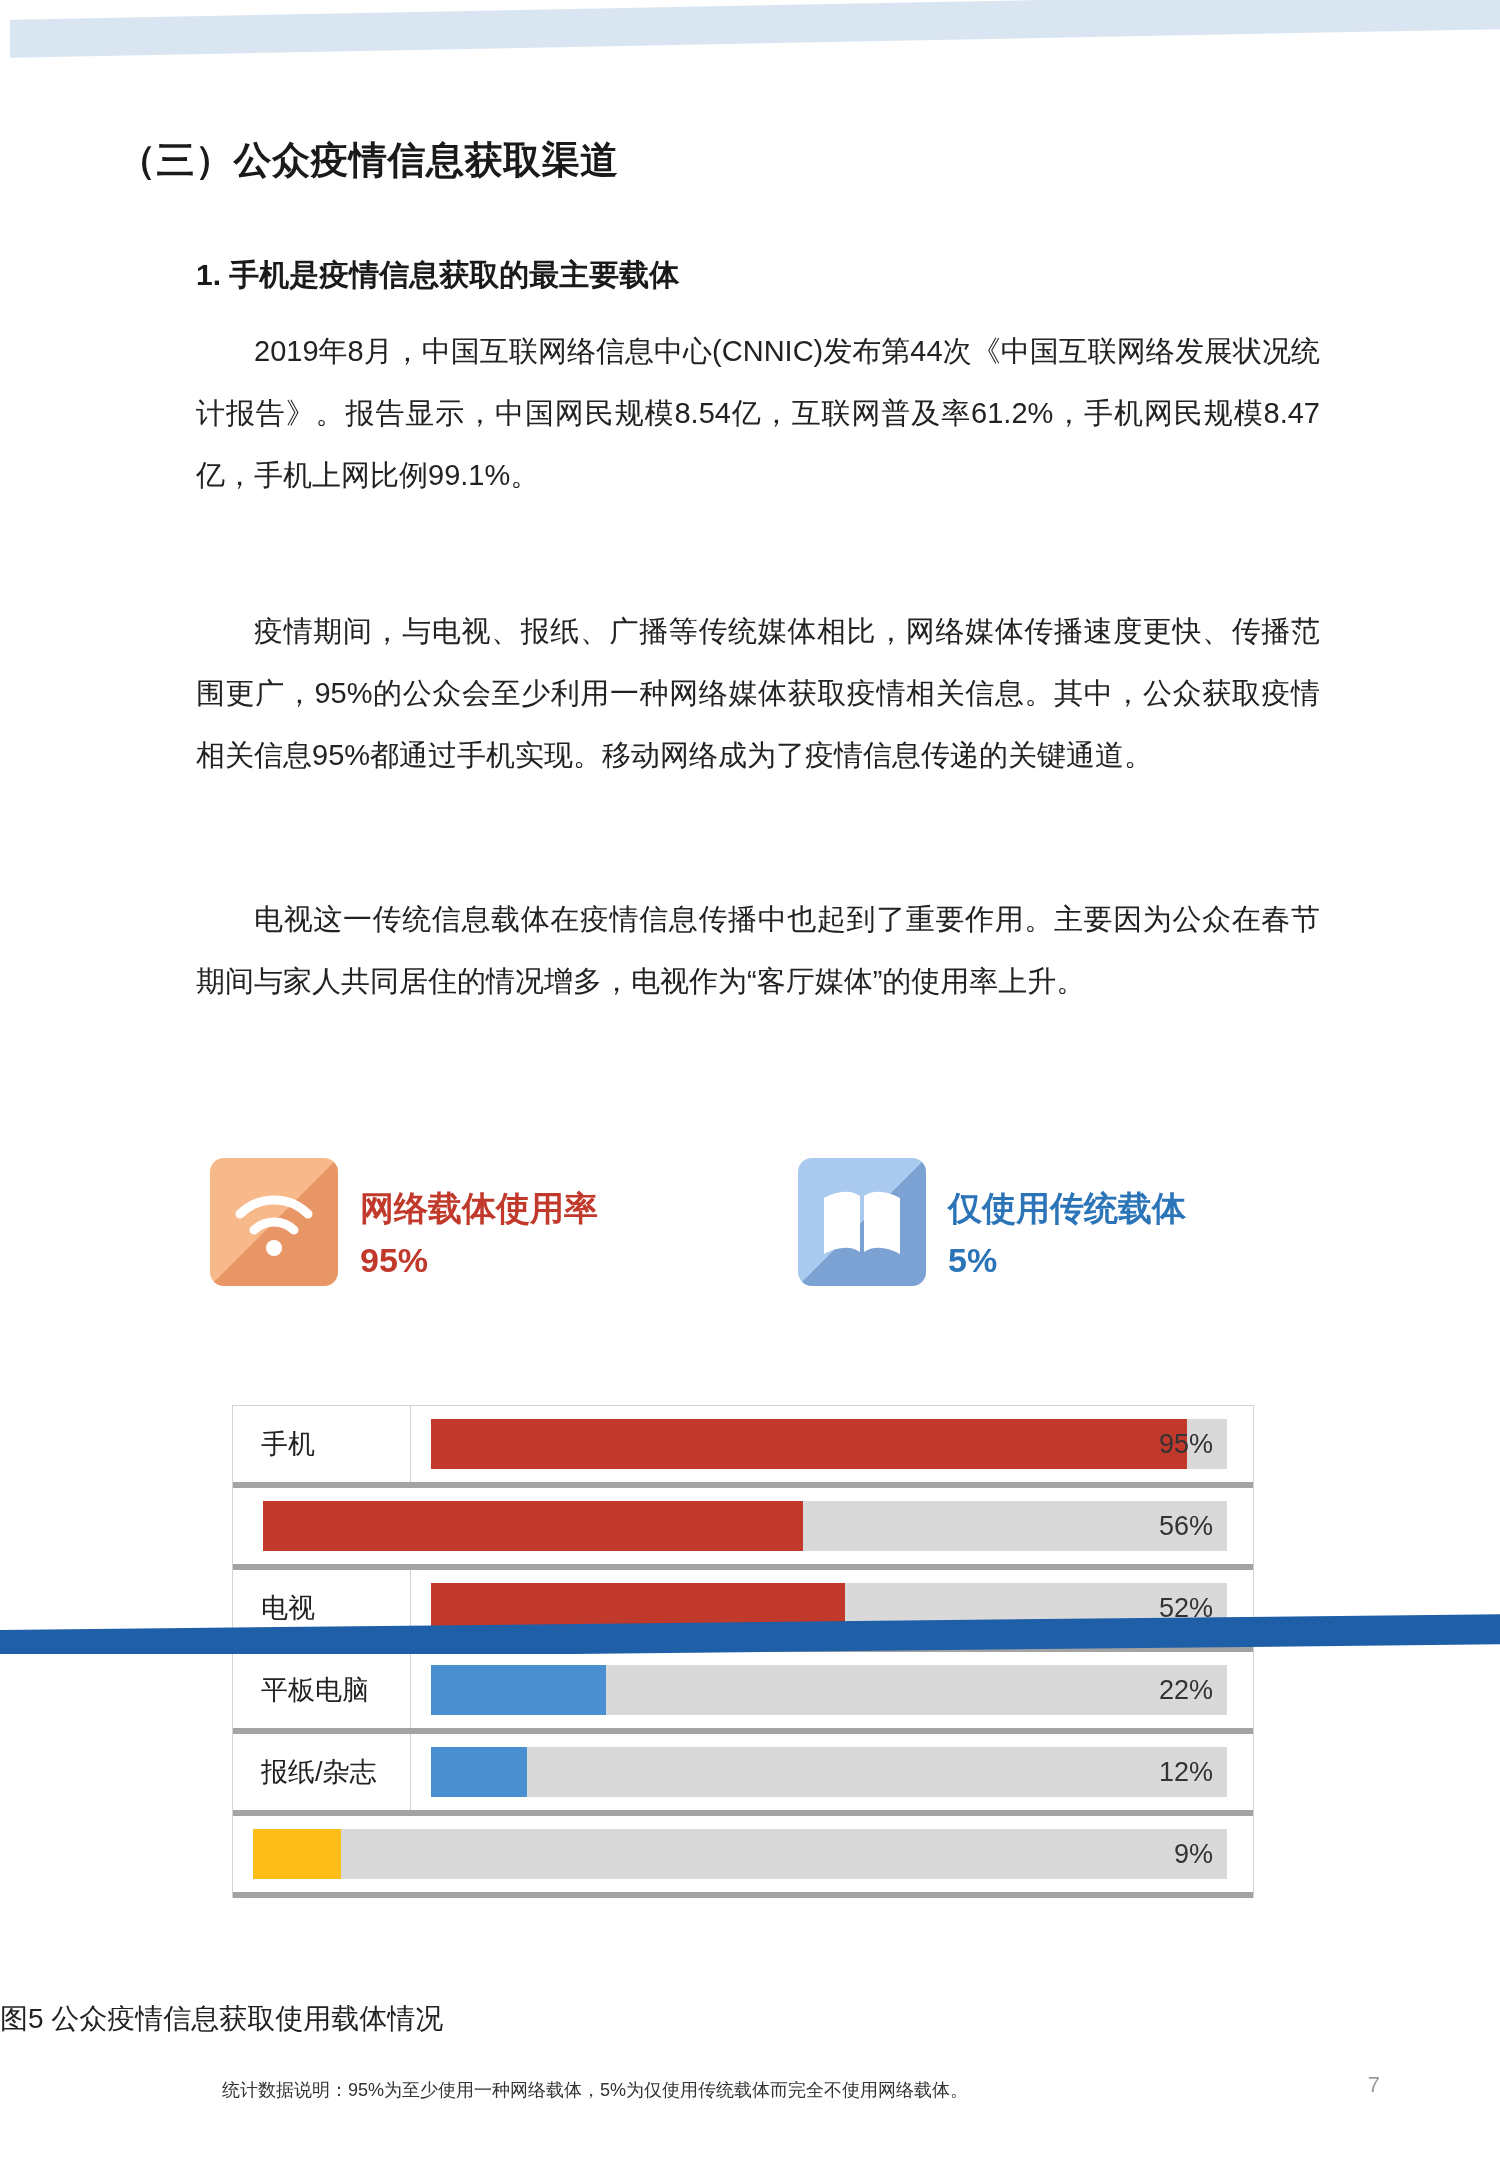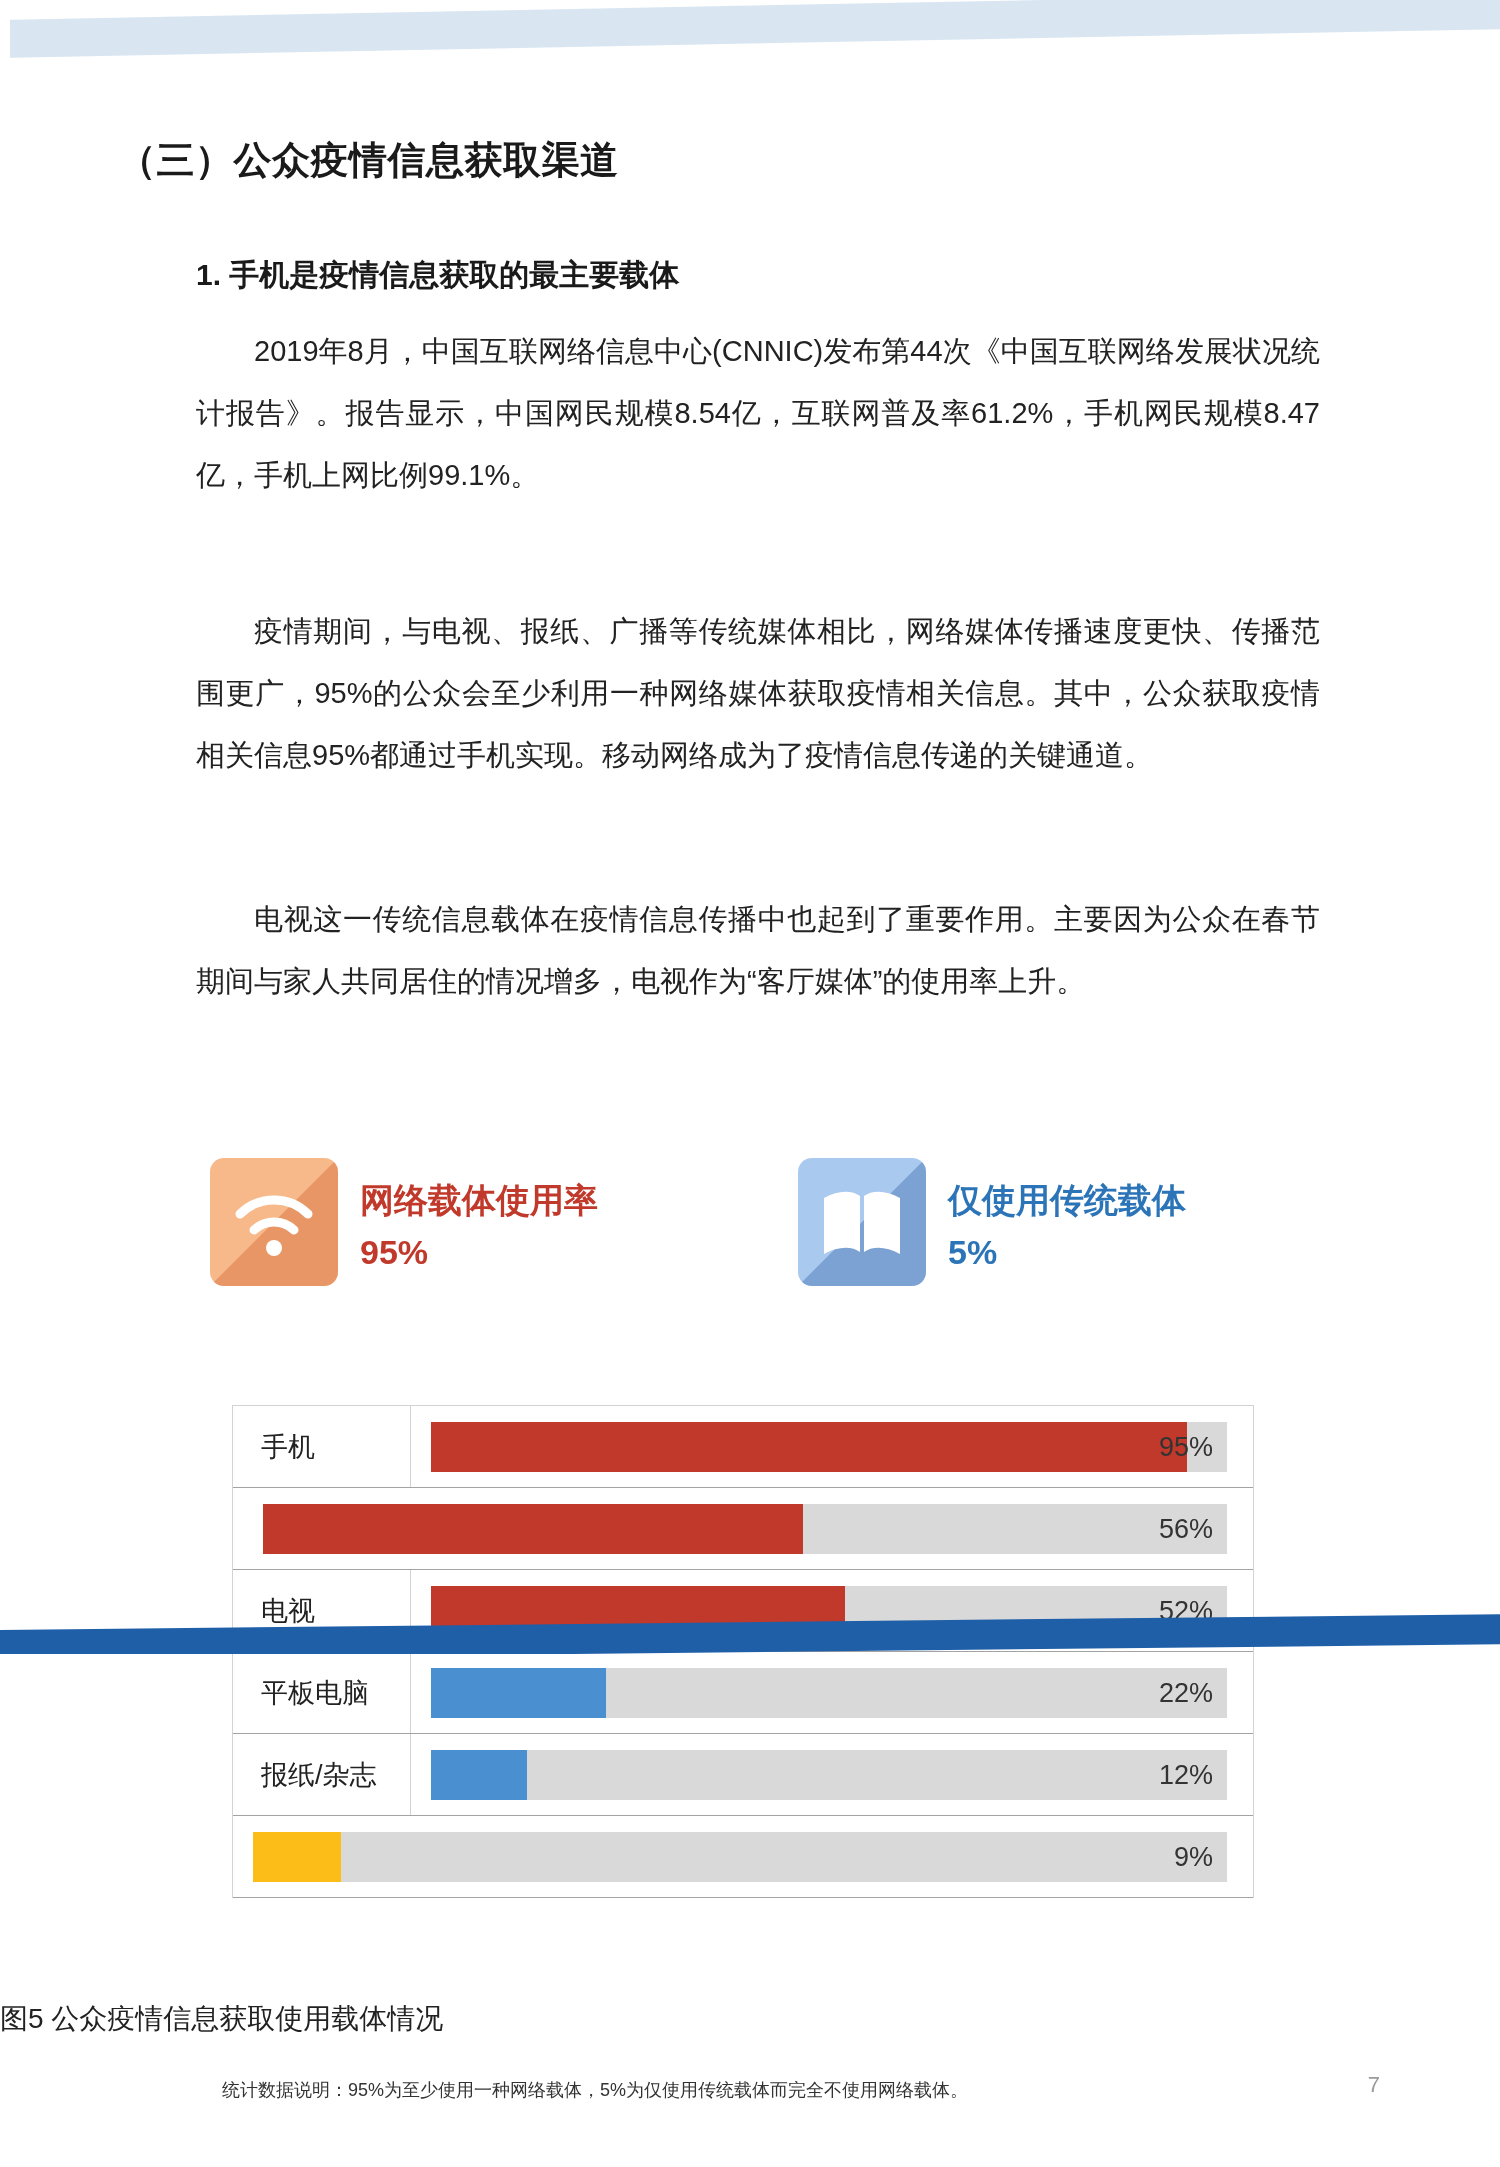--- a/index.html
+++ b/index.html
@@ -114,21 +114,21 @@
     position: absolute;
     left: 210px;
     top: 1158px;
     width: 1160px;
     height: 150px;
   }
   .card {
     position: absolute;
     top: 0;
     display: flex;
-    align-items: center;
+    align-items: flex-end;
   }
   .card-1 { left: 0; }
   .card-2 { left: 588px; }
   .card-icon {
     width: 128px;
     height: 128px;
     border-radius: 14px;
     position: relative;
     flex: 0 0 auto;
     overflow: hidden;
@@ -177,21 +177,21 @@
     top: 1405px;
     width: 1022px;
     border: 1px solid #d3d3d3;
     border-bottom: none;
     box-sizing: border-box;
   }
   .chart-row {
     display: flex;
     align-items: center;
     height: 82px;
-    border-bottom: 1px solid #a3a3a3;
+    border-bottom: 6px solid #a3a3a3;
     box-sizing: border-box;
   }
   .chart-label {
     width: 178px;
     flex: 0 0 178px;
     font-size: 27px;
     color: #222;
     padding-left: 28px;
     box-sizing: border-box;
     border-right: 1px solid #d3d3d3;

